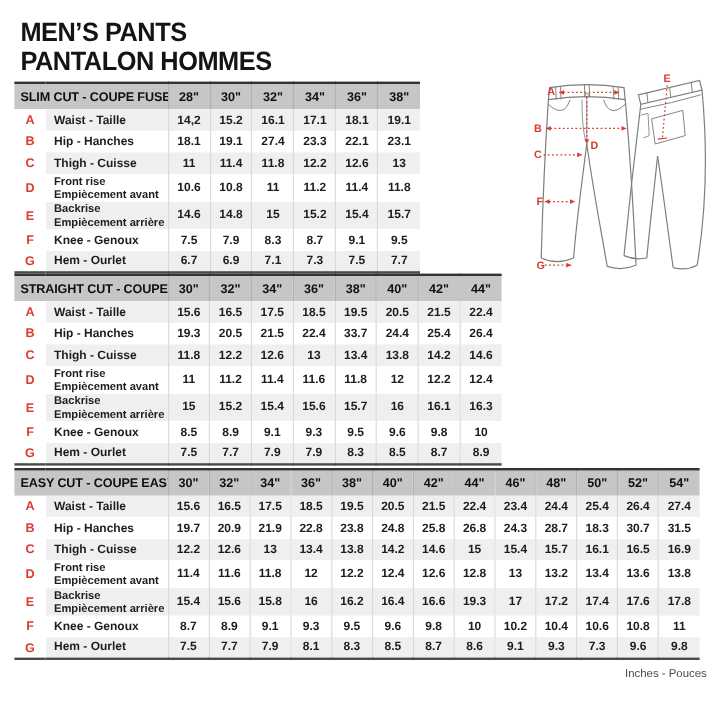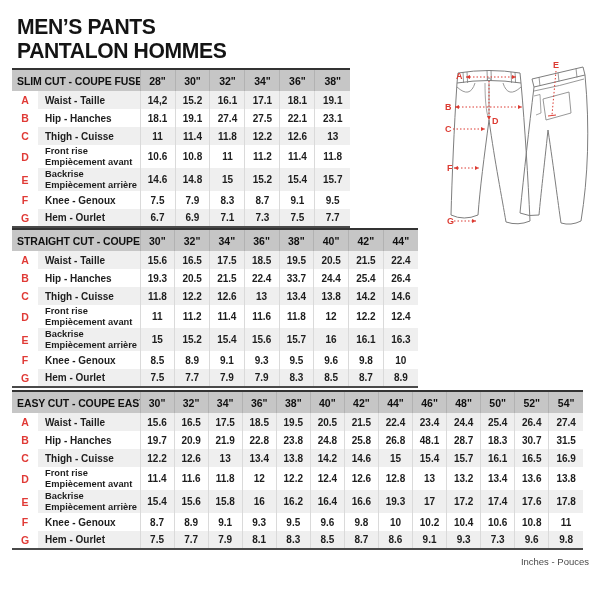--- a/index.html
+++ b/index.html
@@ -78,21 +78,21 @@
         <td class="val">17.1</td>
         <td class="val">18.1</td>
         <td class="val">19.1</td>
       </tr>
       <tr class="r">
         <td class="letter">B</td>
         <td class="mlabel">Hip - Hanches</td>
         <td class="val">18.1</td>
         <td class="val">19.1</td>
         <td class="val">27.4</td>
-        <td class="val">27.5</td>
+        <td class="val">23.3</td>
         <td class="val">22.1</td>
         <td class="val">23.1</td>
       </tr>
       <tr class="r stripe">
         <td class="letter">C</td>
         <td class="mlabel">Thigh - Cuisse</td>
         <td class="val">11</td>
         <td class="val">11.4</td>
         <td class="val">11.8</td>
         <td class="val">12.2</td>
@@ -324,21 +324,21 @@
         <td class="letter">B</td>
         <td class="mlabel">Hip - Hanches</td>
         <td class="val">19.7</td>
         <td class="val">20.9</td>
         <td class="val">21.9</td>
         <td class="val">22.8</td>
         <td class="val">23.8</td>
         <td class="val">24.8</td>
         <td class="val">25.8</td>
         <td class="val">26.8</td>
-        <td class="val">48.1</td>
+        <td class="val">24.3</td>
         <td class="val">28.7</td>
         <td class="val">18.3</td>
         <td class="val">30.7</td>
         <td class="val">31.5</td>
       </tr>
       <tr class="r stripe">
         <td class="letter">C</td>
         <td class="mlabel">Thigh - Cuisse</td>
         <td class="val">12.2</td>
         <td class="val">12.6</td>

